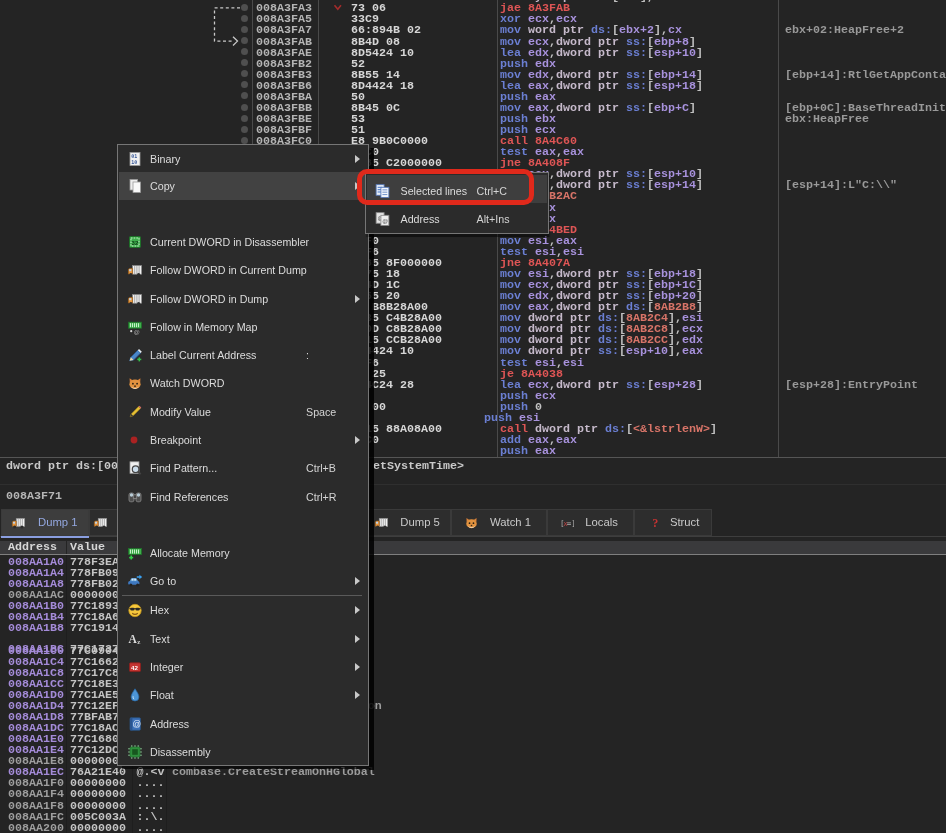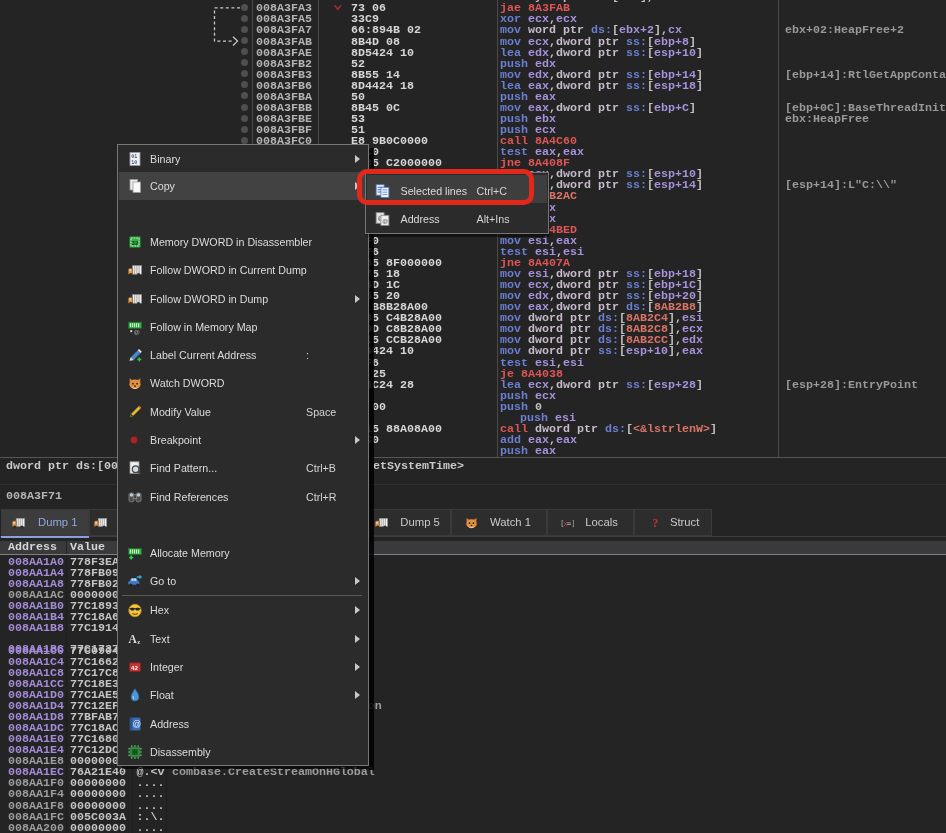--- a/index.html
+++ b/index.html
@@ -47,21 +47,21 @@
 <div class="drow mono" style="top:302.19px"><span class="cell" style="left:256px;color:#b4b4b4">008A3FF4</span><span class="cell" style="left:351px;color:#d6d6d6">A1&nbsp;B8B28A00</span><span class="cell" style="left:500px"><span style="color:#6b7fd3">mov&nbsp;</span><span style="color:#a892dd">eax</span><span style="color:#c2c2c2">,</span><span style="color:#c6bacb">dword&nbsp;ptr&nbsp;</span><span style="color:#6b7fd3">ds:</span><span style="color:#c2c2c2">[</span><span style="color:#d87468">8AB2B8</span><span style="color:#c2c2c2">]</span></span></div>
 <div class="drow mono" style="top:313.26px"><span class="cell" style="left:256px;color:#b4b4b4">008A3FF9</span><span class="cell" style="left:351px;color:#d6d6d6">8935&nbsp;C4B28A00</span><span class="cell" style="left:500px"><span style="color:#6b7fd3">mov&nbsp;</span><span style="color:#c6bacb">dword&nbsp;ptr&nbsp;</span><span style="color:#6b7fd3">ds:</span><span style="color:#c2c2c2">[</span><span style="color:#d87468">8AB2C4</span><span style="color:#c2c2c2">],</span><span style="color:#a892dd">esi</span></span></div>
 <div class="drow mono" style="top:324.33px"><span class="cell" style="left:256px;color:#b4b4b4">008A3FFF</span><span class="cell" style="left:351px;color:#d6d6d6">890D&nbsp;C8B28A00</span><span class="cell" style="left:500px"><span style="color:#6b7fd3">mov&nbsp;</span><span style="color:#c6bacb">dword&nbsp;ptr&nbsp;</span><span style="color:#6b7fd3">ds:</span><span style="color:#c2c2c2">[</span><span style="color:#d87468">8AB2C8</span><span style="color:#c2c2c2">],</span><span style="color:#a892dd">ecx</span></span></div>
 <div class="drow mono" style="top:335.40px"><span class="cell" style="left:256px;color:#b4b4b4">008A4005</span><span class="cell" style="left:351px;color:#d6d6d6">8915&nbsp;CCB28A00</span><span class="cell" style="left:500px"><span style="color:#6b7fd3">mov&nbsp;</span><span style="color:#c6bacb">dword&nbsp;ptr&nbsp;</span><span style="color:#6b7fd3">ds:</span><span style="color:#c2c2c2">[</span><span style="color:#d87468">8AB2CC</span><span style="color:#c2c2c2">],</span><span style="color:#a892dd">edx</span></span></div>
 <div class="drow mono" style="top:346.47px"><span class="cell" style="left:256px;color:#b4b4b4">008A400B</span><span class="cell" style="left:351px;color:#d6d6d6">894424&nbsp;10</span><span class="cell" style="left:500px"><span style="color:#6b7fd3">mov&nbsp;</span><span style="color:#c6bacb">dword&nbsp;ptr&nbsp;</span><span style="color:#6b7fd3">ss:</span><span style="color:#c2c2c2">[</span><span style="color:#a892dd">esp+10</span><span style="color:#c2c2c2">],</span><span style="color:#a892dd">eax</span></span></div>
 <div class="drow mono" style="top:357.54px"><span class="cell" style="left:256px;color:#b4b4b4">008A400F</span><span class="cell" style="left:351px;color:#d6d6d6">85F6</span><span class="cell" style="left:500px"><span style="color:#6b7fd3">test&nbsp;</span><span style="color:#a892dd">esi</span><span style="color:#c2c2c2">,</span><span style="color:#a892dd">esi</span></span></div>
 <div class="drow mono" style="top:368.61px"><span class="cell" style="left:256px;color:#b4b4b4">008A4011</span><span class="cell" style="left:351px;color:#d6d6d6">74&nbsp;25</span><span class="cell" style="left:500px"><span style="color:#de5555">je&nbsp;</span><span style="color:#de5555">8A4038</span></span></div>
 <div class="drow mono" style="top:379.68px"><span class="cell" style="left:256px;color:#b4b4b4">008A4013</span><span class="cell" style="left:351px;color:#d6d6d6">8D4C24&nbsp;28</span><span class="cell" style="left:500px"><span style="color:#6b7fd3">lea&nbsp;</span><span style="color:#a892dd">ecx</span><span style="color:#c2c2c2">,</span><span style="color:#c6bacb">dword&nbsp;ptr&nbsp;</span><span style="color:#6b7fd3">ss:</span><span style="color:#c2c2c2">[</span><span style="color:#a892dd">esp+28</span><span style="color:#c2c2c2">]</span></span><span class="cell" style="left:785px;color:#999999">[esp+28]:EntryPoint</span></div>
 <div class="drow mono" style="top:390.75px"><span class="cell" style="left:256px;color:#b4b4b4">008A4017</span><span class="cell" style="left:351px;color:#d6d6d6">51</span><span class="cell" style="left:500px"><span style="color:#6b7fd3">push&nbsp;</span><span style="color:#a892dd">ecx</span></span></div>
 <div class="drow mono" style="top:401.82px"><span class="cell" style="left:256px;color:#b4b4b4">008A4018</span><span class="cell" style="left:351px;color:#d6d6d6">6A&nbsp;00</span><span class="cell" style="left:500px"><span style="color:#6b7fd3">push&nbsp;</span><span style="color:#c2c2c2">0</span></span></div>
-<div class="drow mono" style="top:412.89px"><span class="cell" style="left:256px;color:#b4b4b4">008A401A</span><span class="cell" style="left:351px;color:#d6d6d6">56</span><span class="cell" style="left:520px"><span style="color:#6b7fd3">push&nbsp;</span><span style="color:#a892dd">esi</span></span></div>
+<div class="drow mono" style="top:412.89px"><span class="cell" style="left:256px;color:#b4b4b4">008A401A</span><span class="cell" style="left:351px;color:#d6d6d6">56</span><span class="cell" style="left:484px"><span style="color:#6b7fd3">push&nbsp;</span><span style="color:#a892dd">esi</span></span></div>
 <div class="drow mono" style="top:423.96px"><span class="cell" style="left:256px;color:#b4b4b4">008A401B</span><span class="cell" style="left:351px;color:#d6d6d6">FF15&nbsp;88A08A00</span><span class="cell" style="left:500px"><span style="color:#de5555">call&nbsp;</span><span style="color:#c6bacb">dword&nbsp;ptr&nbsp;</span><span style="color:#6b7fd3">ds:</span><span style="color:#c2c2c2">[</span><span style="color:#d87468">&lt;&amp;lstrlenW&gt;</span><span style="color:#c2c2c2">]</span></span></div>
 <div class="drow mono" style="top:435.03px"><span class="cell" style="left:256px;color:#b4b4b4">008A4021</span><span class="cell" style="left:351px;color:#d6d6d6">03C0</span><span class="cell" style="left:500px"><span style="color:#6b7fd3">add&nbsp;</span><span style="color:#a892dd">eax</span><span style="color:#c2c2c2">,</span><span style="color:#a892dd">eax</span></span></div>
 <div class="drow mono" style="top:446.10px"><span class="cell" style="left:256px;color:#b4b4b4">008A4023</span><span class="cell" style="left:351px;color:#d6d6d6">50</span><span class="cell" style="left:500px"><span style="color:#6b7fd3">push&nbsp;</span><span style="color:#a892dd">eax</span></span></div>
 <div class="vsep" style="left:251.5px;top:0;height:457px"></div>
 <div class="vsep" style="left:317.5px;top:0;height:457px"></div>
 <div class="vsep" style="left:496.5px;top:0;height:457px"></div>
 <div class="vsep" style="left:778px;top:0;height:457px"></div>
 <div class="dot" style="left:241px;top:3.90px"></div>
 <div class="dot" style="left:241px;top:14.97px"></div>
 <div class="dot" style="left:241px;top:26.04px"></div>
@@ -211,21 +211,21 @@
         </svg></div>
       <span class="tx">Copy</span>
       <span class="ar"></span>
     </div>
 <div class="mi" style="top:83.7px">
       <div class="ic"><svg width="16" height="16" viewBox="0 0 16 16" style="">
           <rect x="2.5" y="2.5" width="11" height="11" rx="1" fill="#3fae4c" stroke="#1f7029" stroke-width="1"></rect>
           <rect x="4" y="4" width="8" height="8" fill="none" stroke="#d8f5d8" stroke-width="0.9" stroke-dasharray="1.5,1.2"></rect>
           <text x="4.6" y="10.8" font-size="6" font-weight="bold" fill="#0c3a14" font-family="sans-serif">32</text>
         </svg></div>
-      <span class="tx">Memory DWORD in Disassembler</span>
+      <span class="tx">Current DWORD in Disassembler</span>
     </div>
 <div class="mi" style="top:111.8px">
       <div class="ic"><svg width="16" height="16" viewBox="0 0 16 16" style="">
           <rect x="5.6" y="3.6" width="9" height="8.6" fill="#f1f1f1" stroke="#888" stroke-width="0.7"></rect>
           <g stroke="#a5a5a5" stroke-width="1">
             <line x1="7.7" y1="4.1" x2="7.7" y2="12"></line>
             <line x1="9.9" y1="4.1" x2="9.9" y2="12"></line>
             <line x1="12.1" y1="4.1" x2="12.1" y2="12"></line>
           </g>
           <path d="M1.4 12 L1.4 8 Q1.4 6.4 3.1 6.4 L5.6 6.4 L5.6 12 Z" fill="#e8963c" stroke="#9a6020" stroke-width="0.7"></path>

